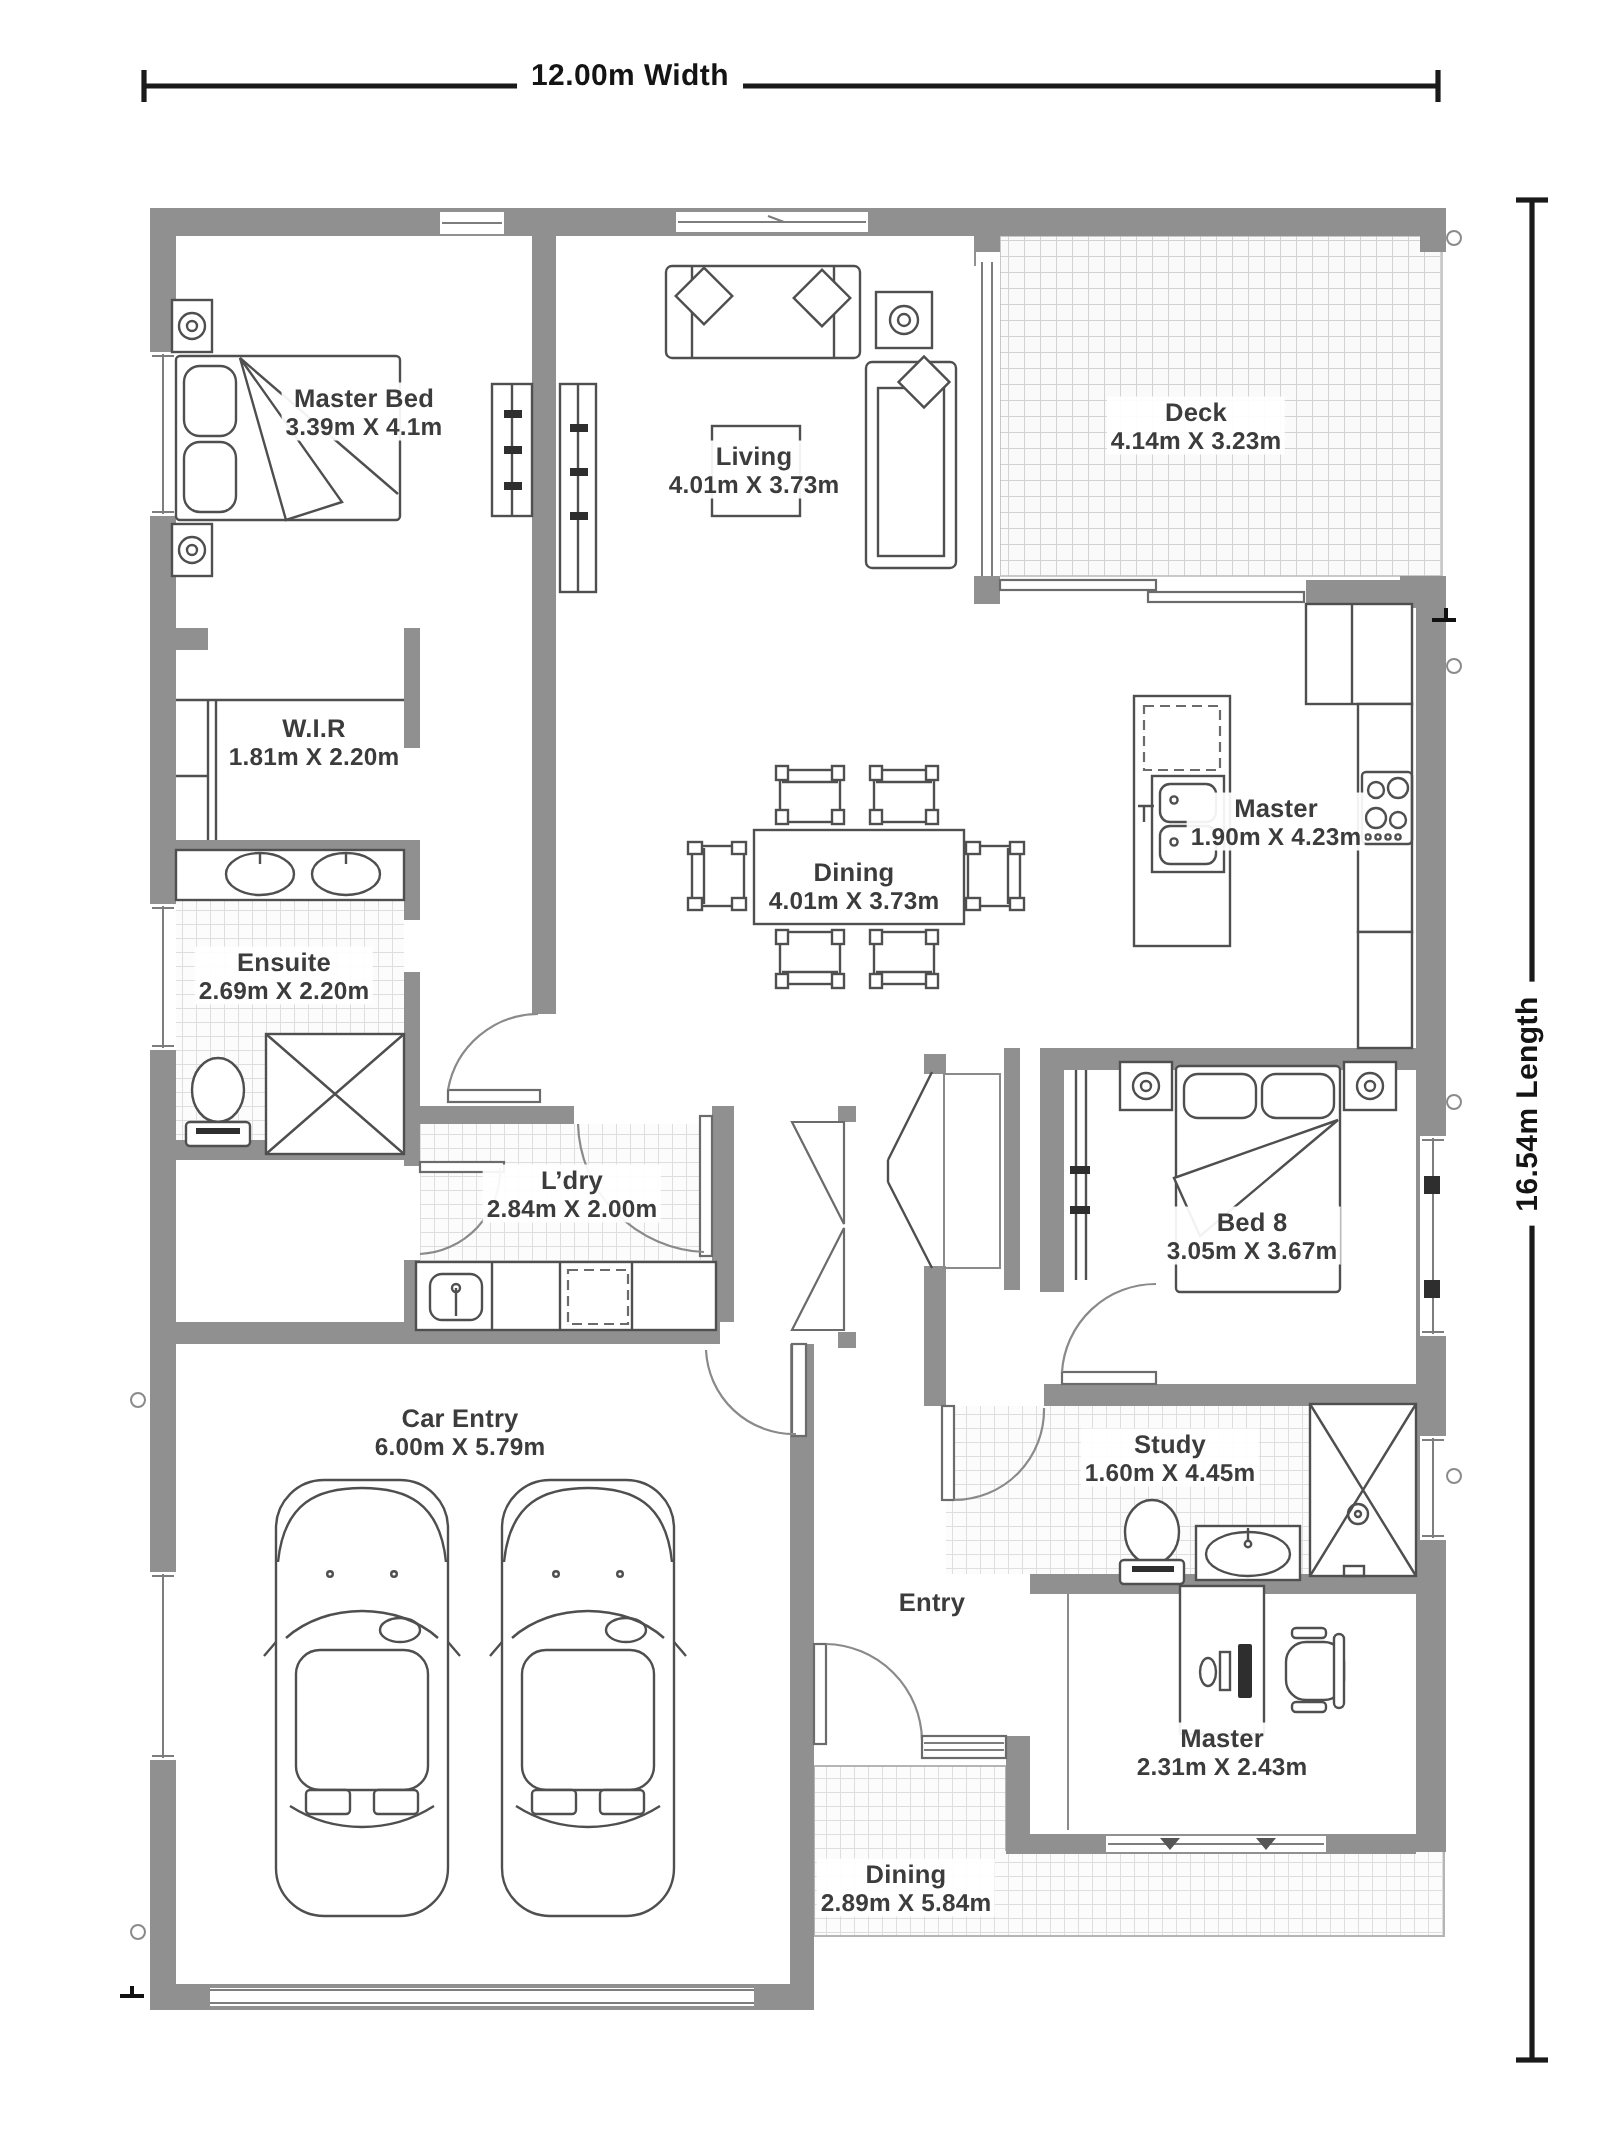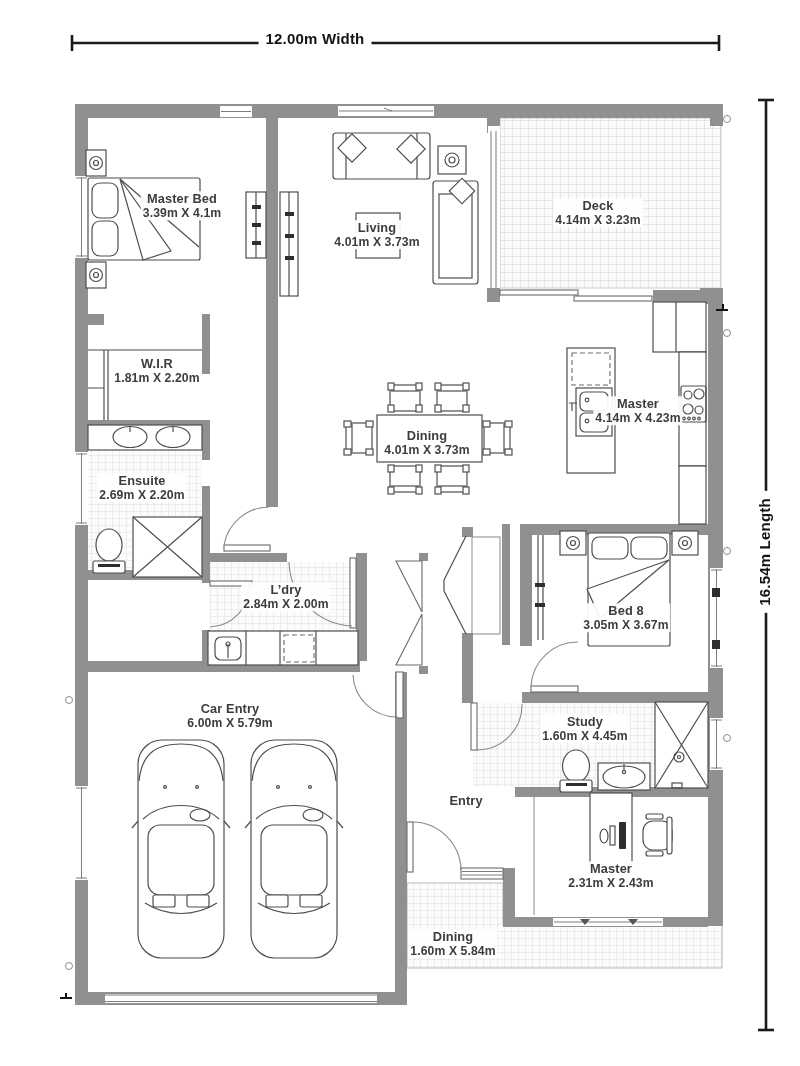--- a/index.html
+++ b/index.html
@@ -369,21 +369,21 @@
 <div class="room-label" style="left:142px;top:488px">
   <div class="rname">Ensuite</div>
   <div class="rdims">2.69m X 2.20m</div>
 </div>
 <div class="room-label" style="left:427px;top:443px">
   <div class="rname">Dining</div>
   <div class="rdims">4.01m X 3.73m</div>
 </div>
 <div class="room-label" style="left:638px;top:411px">
   <div class="rname">Master</div>
-  <div class="rdims">4.14m X 4.23m</div>
+  <div class="rdims">1.90m X 4.23m</div>
 </div>
 <div class="room-label" style="left:286px;top:597px">
   <div class="rname">L’dry</div>
   <div class="rdims">2.84m X 2.00m</div>
 </div>
 <div class="room-label" style="left:626px;top:618px">
   <div class="rname">Bed 8</div>
   <div class="rdims">3.05m X 3.67m</div>
 </div>
 <div class="room-label" style="left:230px;top:716px">
@@ -396,16 +396,16 @@
 </div>
 <div class="room-label" style="left:466px;top:801px">
   <div class="rname">Entry</div>
 </div>
 <div class="room-label" style="left:611px;top:876px">
   <div class="rname">Master</div>
   <div class="rdims">2.31m X 2.43m</div>
 </div>
 <div class="room-label" style="left:453px;top:944px">
   <div class="rname">Dining</div>
-  <div class="rdims">1.60m X 5.84m</div>
+  <div class="rdims">2.89m X 5.84m</div>
 </div>
 
 </div>
 
 </body></html>

